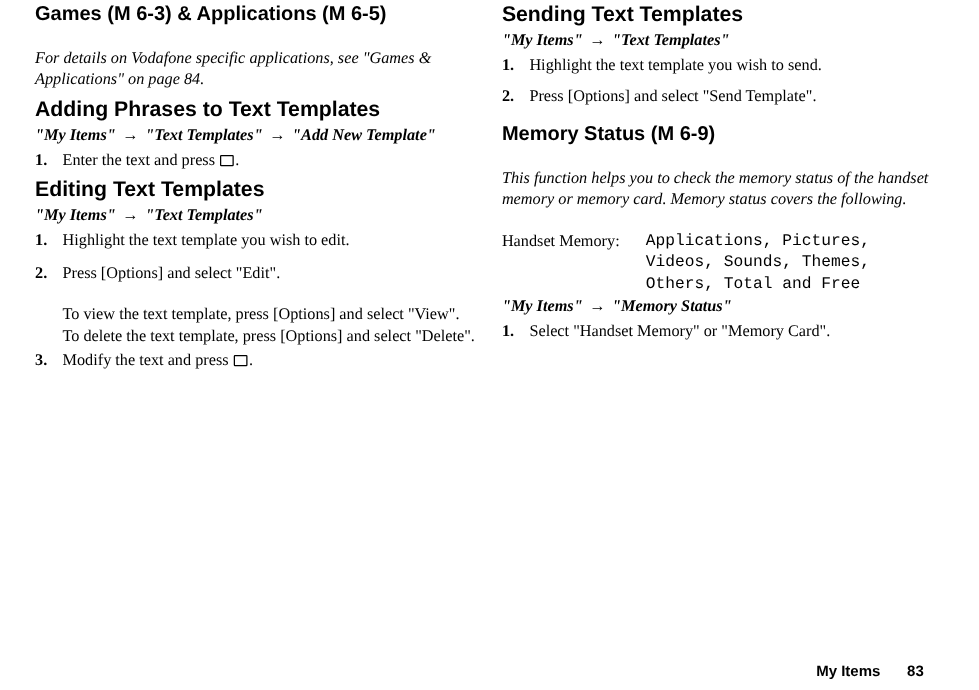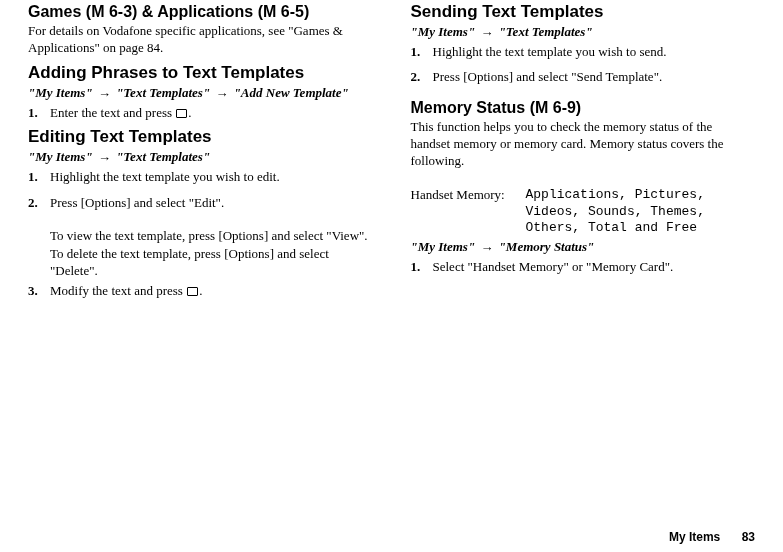--- a/index.html
+++ b/index.html
@@ -7,42 +7,43 @@
       font-family: "Times New Roman", Times, serif;
       font-size: 13px;
       width: 783px;
       height: 552px;
       padding: 0 28px;
       color: #000;
       background: #fff;
     }
     .columns {
       display: flex;
-      gap: 38px;
+      gap: 20px;
     }
     .col {
       flex: 1;
       min-width: 0;
     }
     h2 {
       font-family: Arial, Helvetica, sans-serif;
       font-size: 16px;
       font-weight: bold;
       margin-top: 2px;
       line-height: 1.25;
     }
     h3 {
       font-family: Arial, Helvetica, sans-serif;
       font-size: 17px;
       font-weight: bold;
       margin-top: 6px;
     }
     p {
-      margin-top: 1px;
+      margin-top: 16px;
       line-height: 1.3;
+      font-style: italic;
     }
     .nav-path {
       font-style: italic;
       font-weight: bold;
       margin-top: 2px;
       line-height: 1.3;
     }
     .arrow {
       font-style: normal;
       font-weight: normal;
@@ -89,21 +90,21 @@
     }
     .mem-val {
       flex: 1;
       line-height: 1.3;
       font-family: Liberation Mono, monospace;
     }
     .spacer-top { margin-top: 12px; }
     .footer {
       position: absolute;
       bottom: 8px;
-      right: 28px;
+      right: 44px;
       font-family: Arial, Helvetica, sans-serif;
       font-size: 12px;
       font-weight: bold;
     }
     .footer .pg { margin-left: 18px; }
     .li-spaced { margin-top: 8px !important; }
   </style>
 </head>
 <body>
 

